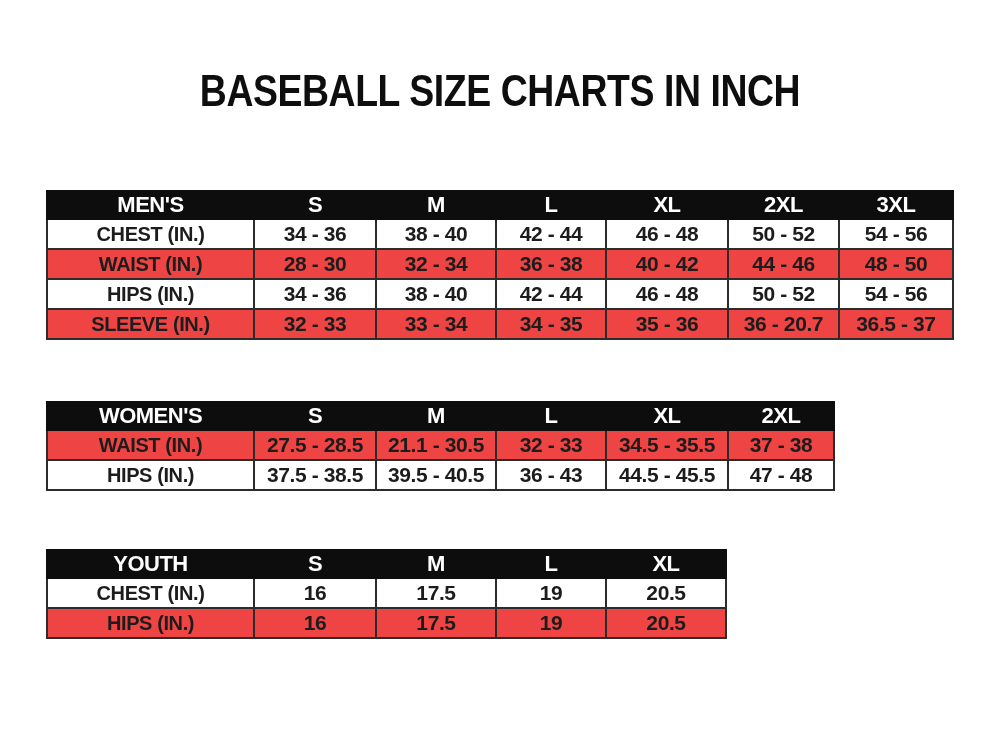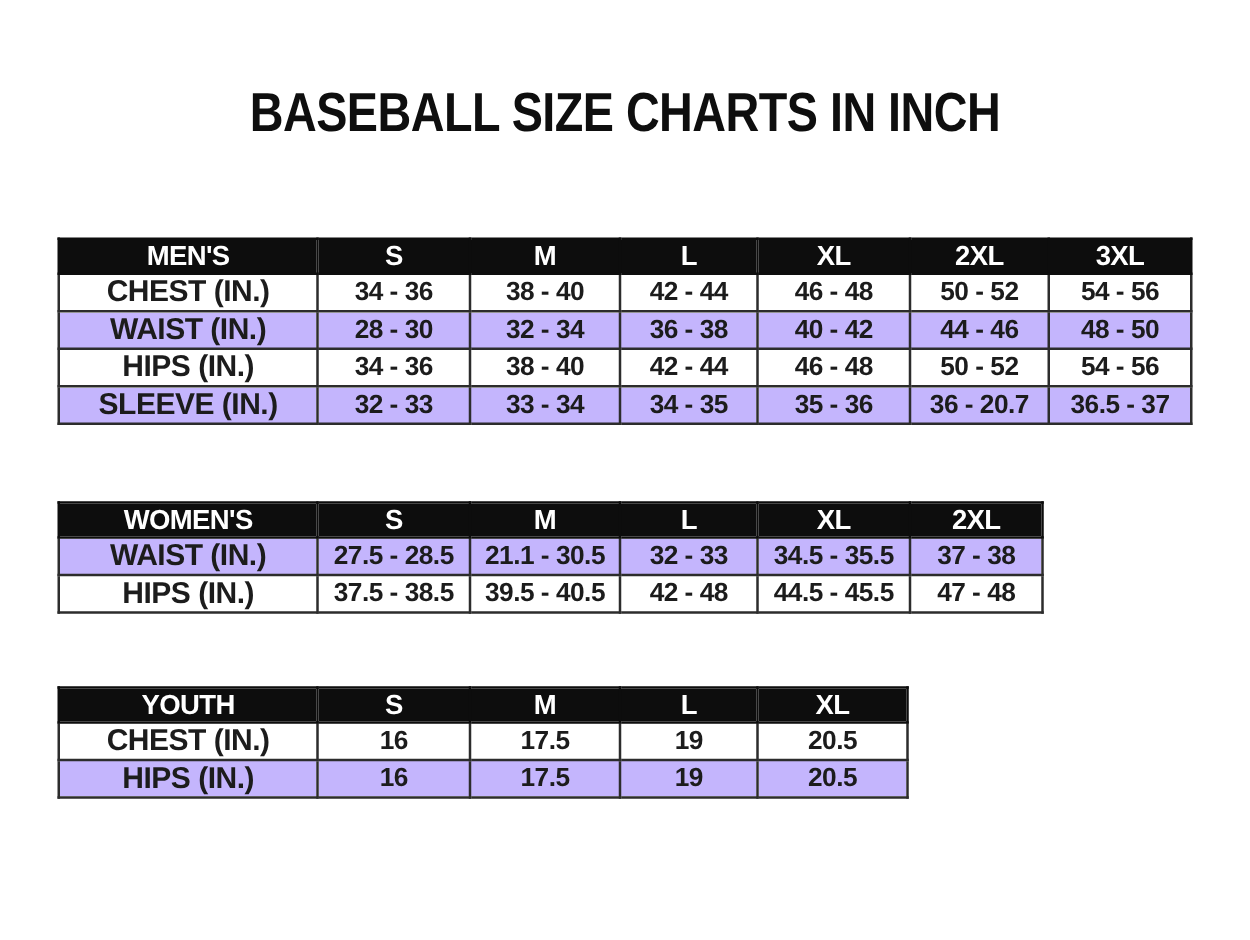--- a/index.html
+++ b/index.html
@@ -52,24 +52,24 @@
   }
   table.size-table tbody td {
     height:30px;
     font-size:21px;
     font-weight:bold;
     color:#1c1c1c;
     letter-spacing:-0.4px;
     background:#ffffff;
   }
   table.size-table tbody td.rh {
-    font-size:24px;
+    font-size:20px;
   }
   table.size-table tbody tr.alt td {
-    background:#c4b5fd;
+    background:#ef4444;
   }
 
   #mens-table   { top:190px; width:908px; }
   #womens-table { top:401px; width:789px; }
   #youth-table  { top:549px; width:681px; }
 </style>
 </head>
 <body>
 
 <h1 class="page-title">BASEBALL SIZE CHARTS IN INCH</h1>
@@ -160,21 +160,21 @@
       <td>27.5 - 28.5</td>
       <td>21.1 - 30.5</td>
       <td>32 - 33</td>
       <td>34.5 - 35.5</td>
       <td>37 - 38</td>
     </tr>
     <tr>
       <td class="rh">HIPS (IN.)</td>
       <td>37.5 - 38.5</td>
       <td>39.5 - 40.5</td>
-      <td>42 - 48</td>
+      <td>36 - 43</td>
       <td>44.5 - 45.5</td>
       <td>47 - 48</td>
     </tr>
   </tbody>
 </table>
 
 <table class="size-table" id="youth-table">
   <colgroup>
     <col style="width:207px">
       <col style="width:122px">

